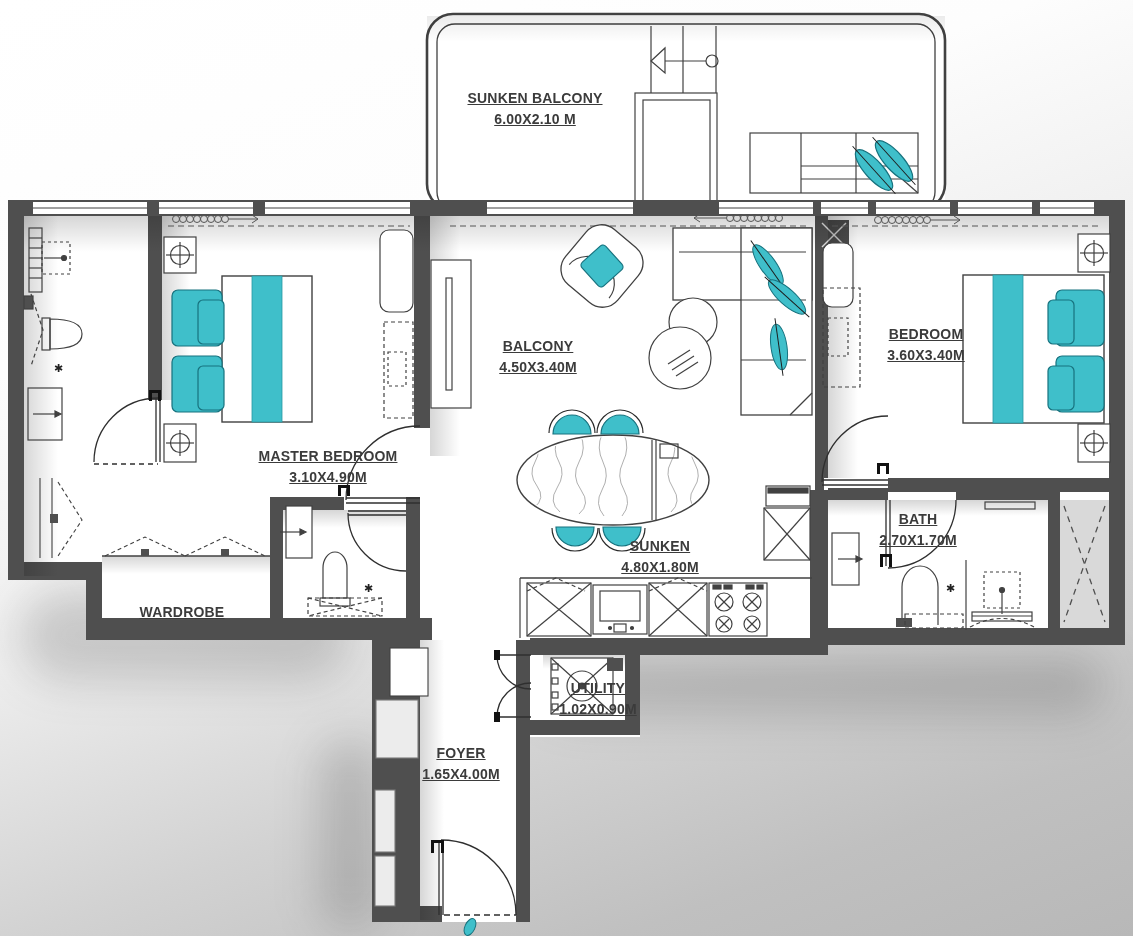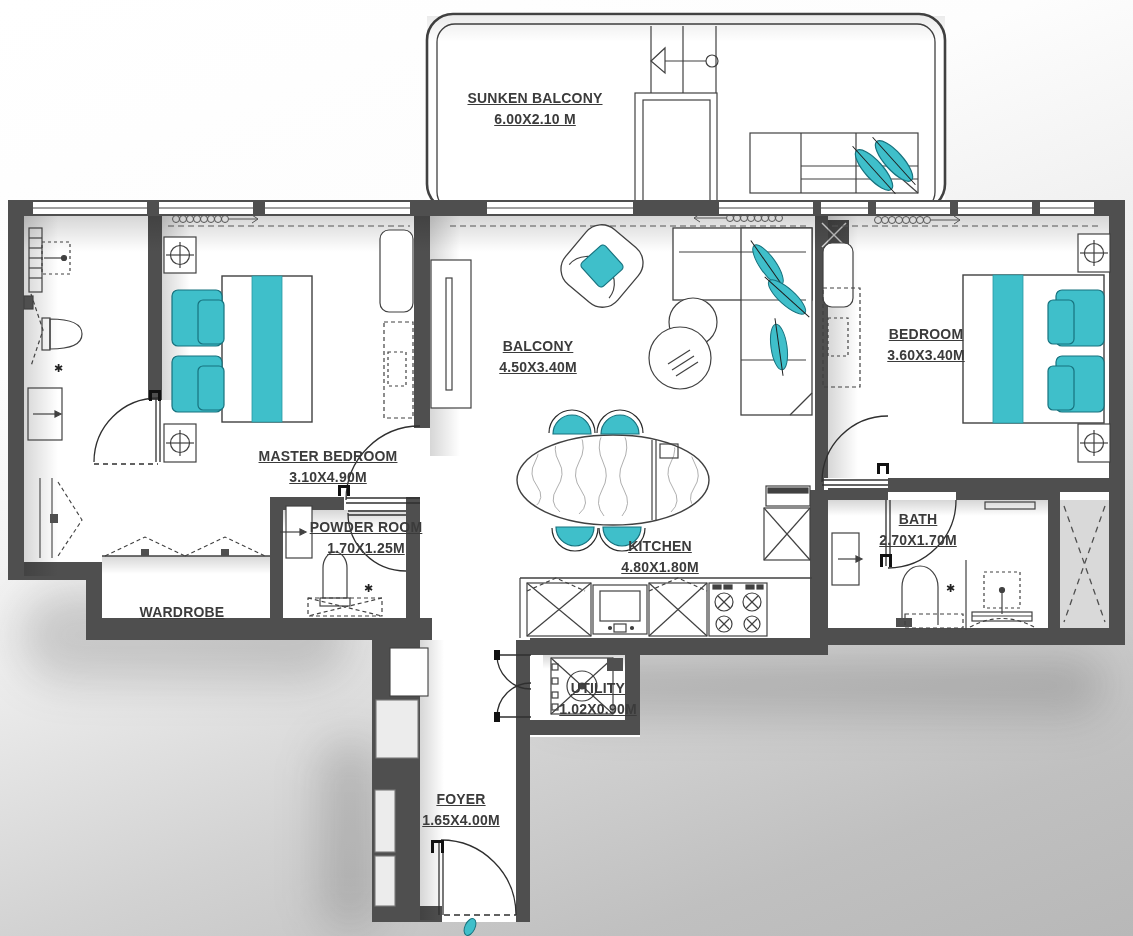--- a/index.html
+++ b/index.html
@@ -583,37 +583,33 @@
     <div class="dims">3.10X4.90M</div>
   </div>
   <div class="room-label" style="left:538px;top:336px;">
     <div>BALCONY</div>
     <div class="dims">4.50X3.40M</div>
   </div>
   <div class="room-label" style="left:887px;top:324px;margin-left:39px;">
     <div>BEDROOM</div>
     <div class="dims">3.60X3.40M</div>
   </div>
-  <div class="room-label" style="left:366px;top:517px;">
-    <div>POWDER ROOM</div>
-    <div class="dims">1.70X1.25M</div>
-  </div>
   <div class="room-label" style="left:182px;top:580px;margin-top:22px;">
     <div>WARDROBE</div>
   </div>
   <div class="room-label" style="left:660px;top:536px;">
-    <div>KITCHEN</div>
+    <div>SUNKEN</div>
     <div class="dims">4.80X1.80M</div>
   </div>
   <div class="room-label" style="left:918px;top:509px;">
     <div>BATH</div>
     <div class="dims">2.70X1.70M</div>
   </div>
   <div class="room-label" style="left:598px;top:678px;">
     <div>UTILITY</div>
     <div class="dims">1.02X0.90M</div>
   </div>
-  <div class="room-label" style="left:461px;top:789px;">
+  <div class="room-label" style="left:461px;top:743px;">
     <div>FOYER</div>
     <div class="dims">1.65X4.00M</div>
   </div>
 
 </div>
 
 </body></html>

